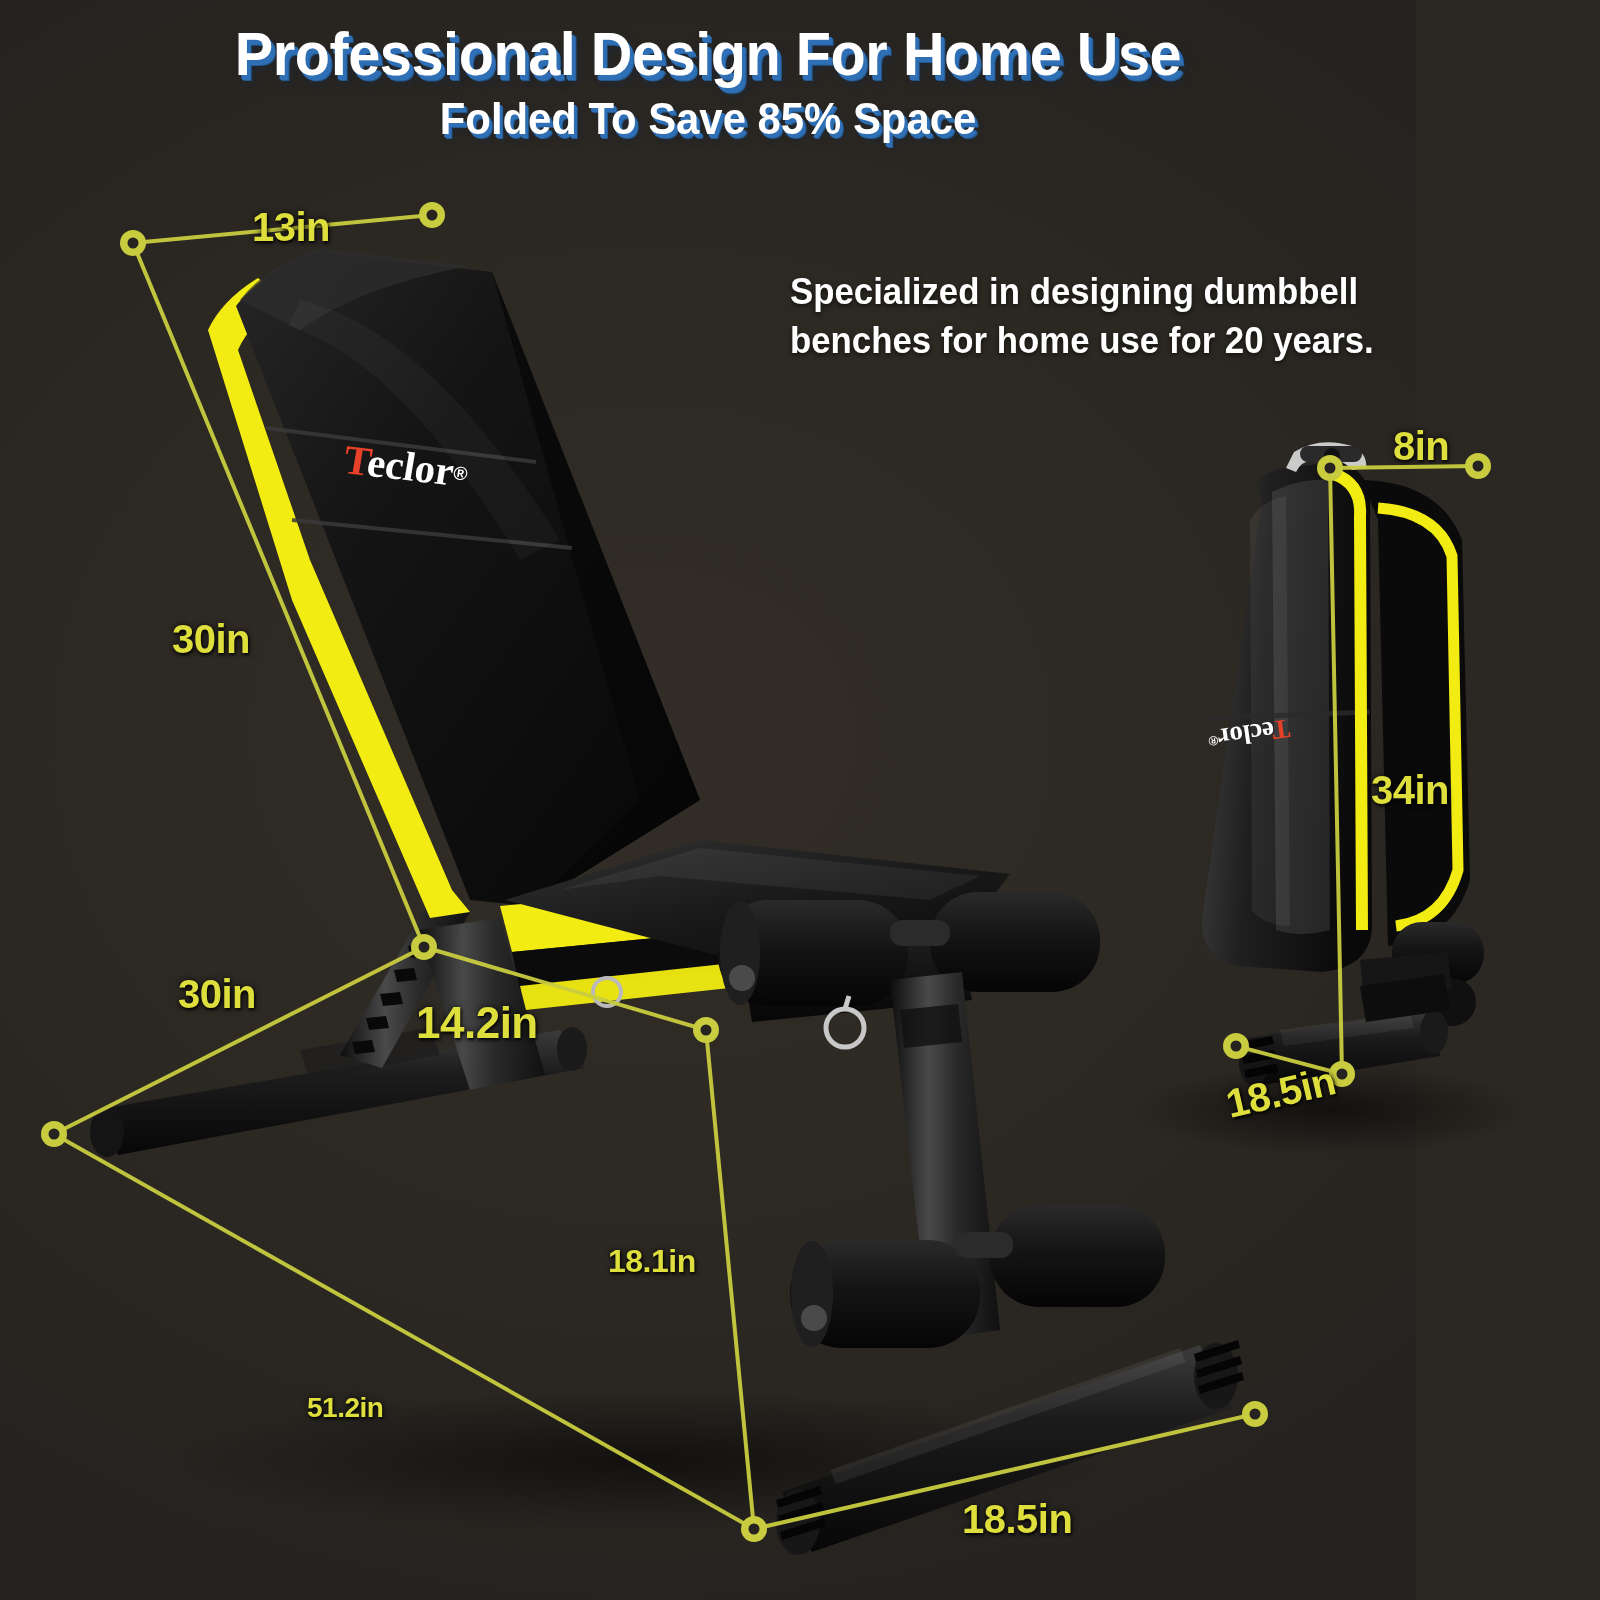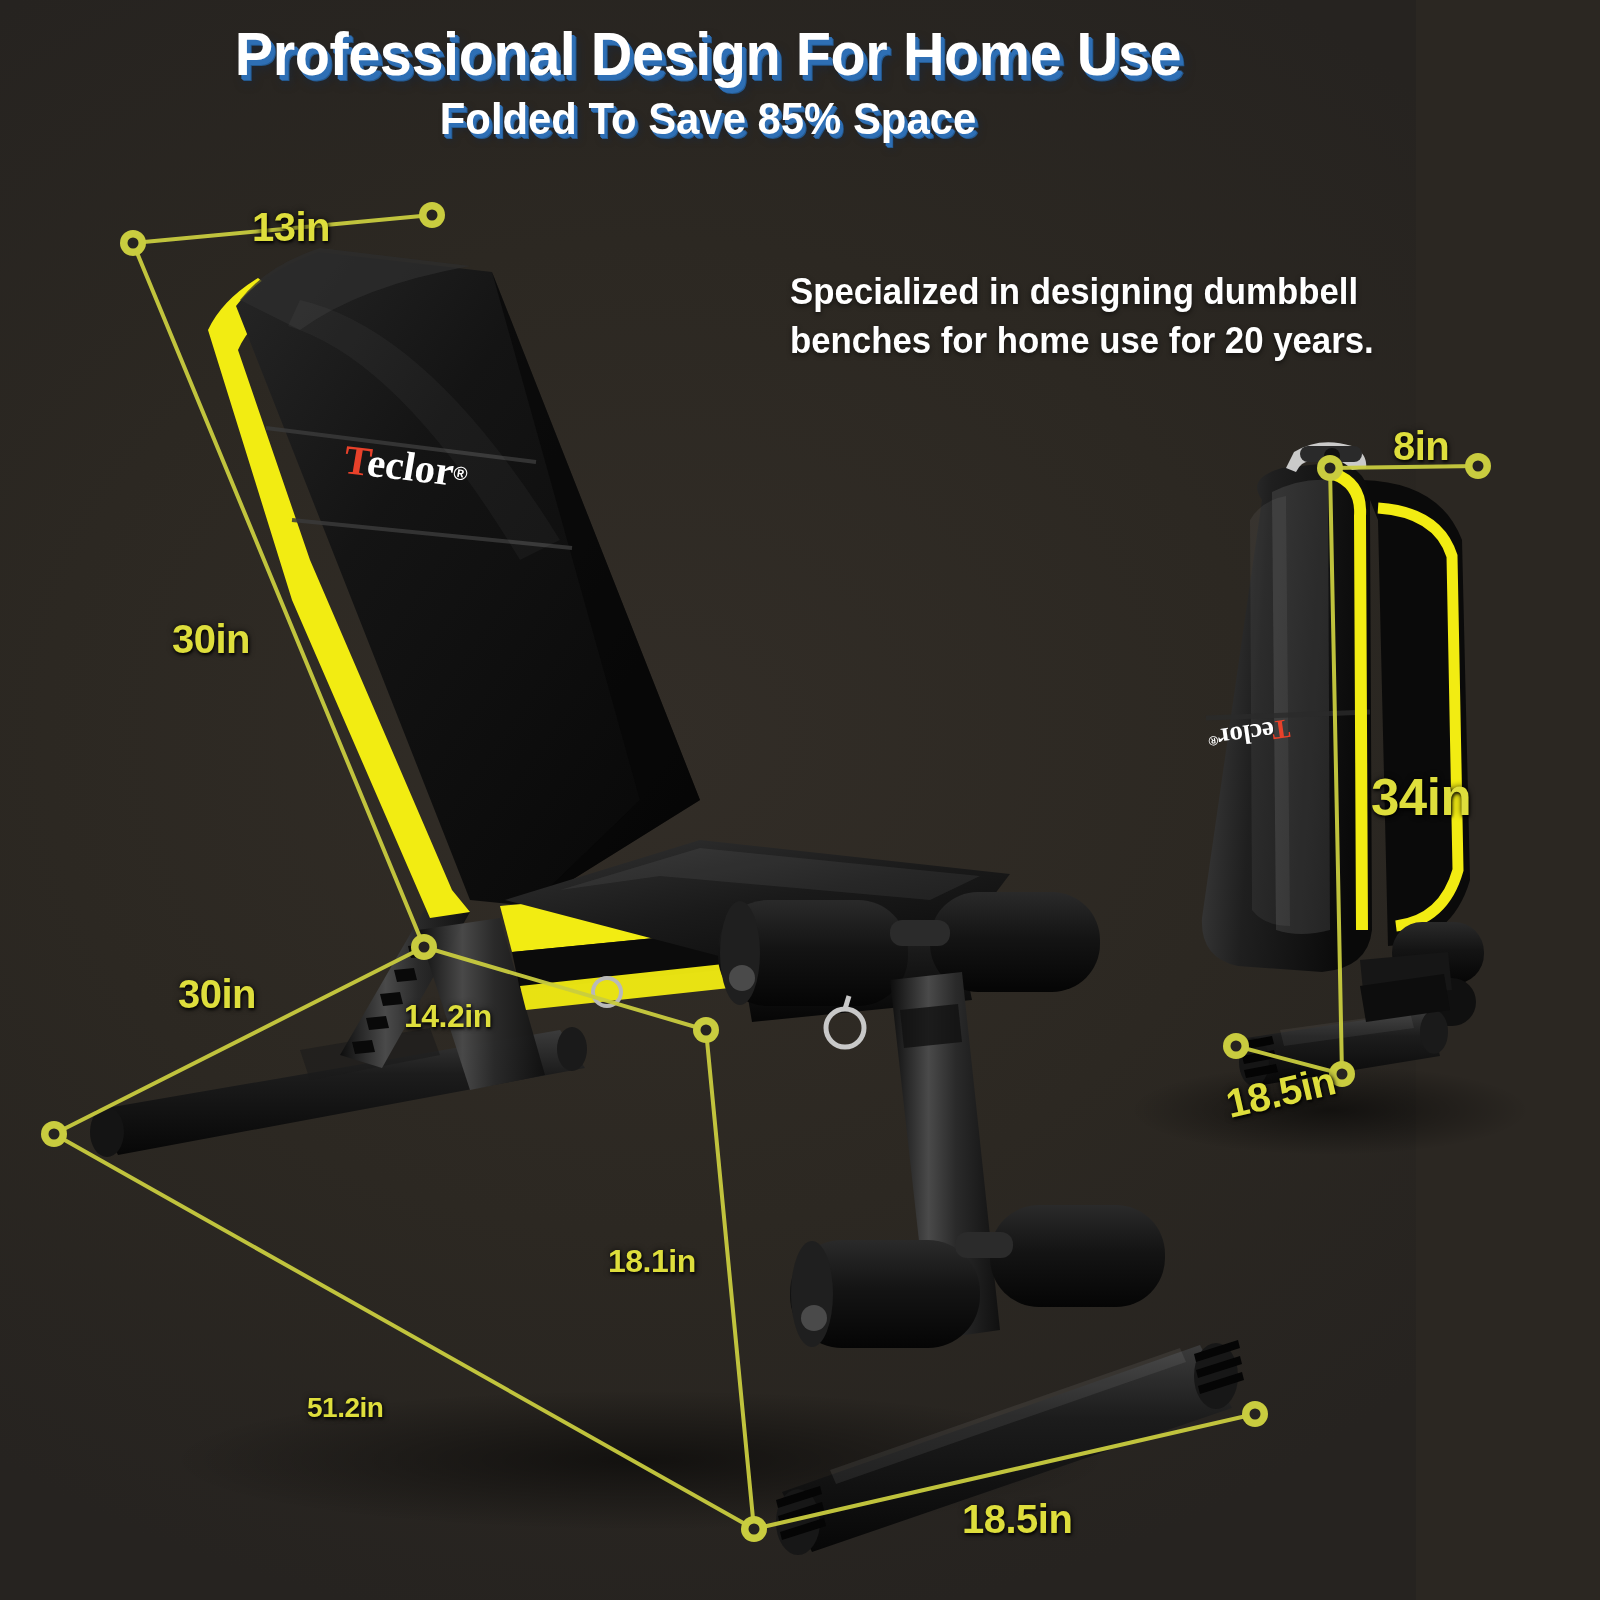--- a/index.html
+++ b/index.html
@@ -333,25 +333,25 @@
         <circle cx="1342" cy="1074" r="13"></circle>
           <circle cx="1342" cy="1074" r="5.5" fill="#262320"></circle>
       </g>
     </g>
   </svg>
 
   <div>
     <div class="dim" style="left:252px;top:184px;font-size:40px;margin-top:21px;">13in</div>
     <div class="dim" style="left:172px;top:617px;font-size:40px;">30in</div>
     <div class="dim" style="left:178px;top:972px;font-size:40px;">30in</div>
-    <div class="dim" style="left:404px;top:998px;font-size:32px;">14.2in</div>
+    <div class="dim" style="left:416px;top:998px;font-size:44px;">14.2in</div>
     <div class="dim" style="left:608px;top:1243px;font-size:32px;">18.1in</div>
     <div class="dim" style="left:307px;top:1392px;font-size:28px;">51.2in</div>
     <div class="dim" style="left:962px;top:1497px;font-size:40px;">18.5in</div>
   </div>
 
   <div>
     <div class="dim" style="left:1393px;top:424px;font-size:40px;text-align:center;">8in</div>
-    <div class="dim" style="left:1371px;top:768px;font-size:51px;">34in</div>
+    <div class="dim" style="left:1371px;top:768px;font-size:40px;">34in</div>
     <div class="dim" style="left:1222px;top:1083px;font-size:40px;transform:rotate(-13deg);">18.5in</div>
   </div>
 
 </div>
 
 </body></html>

